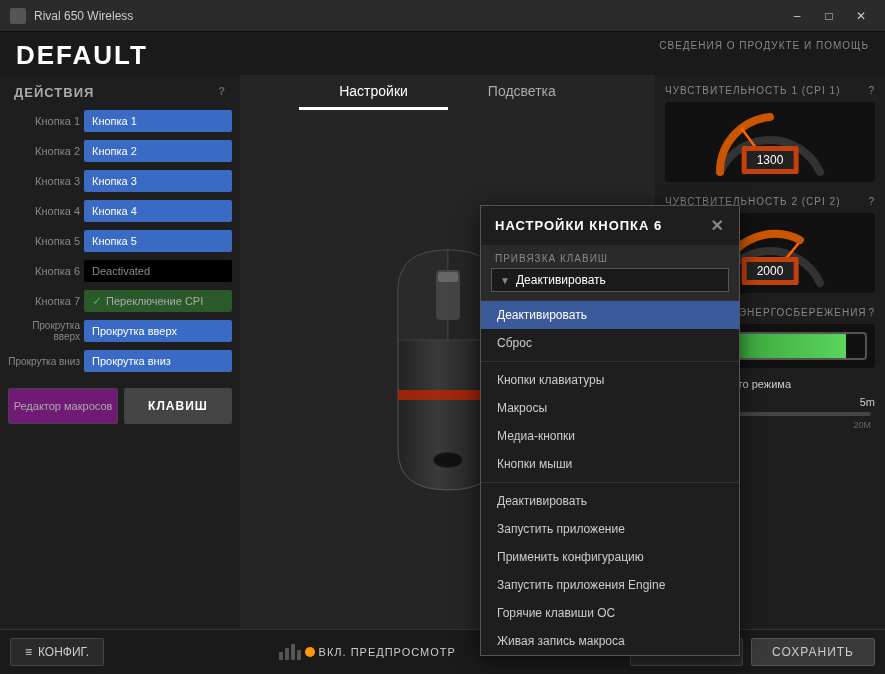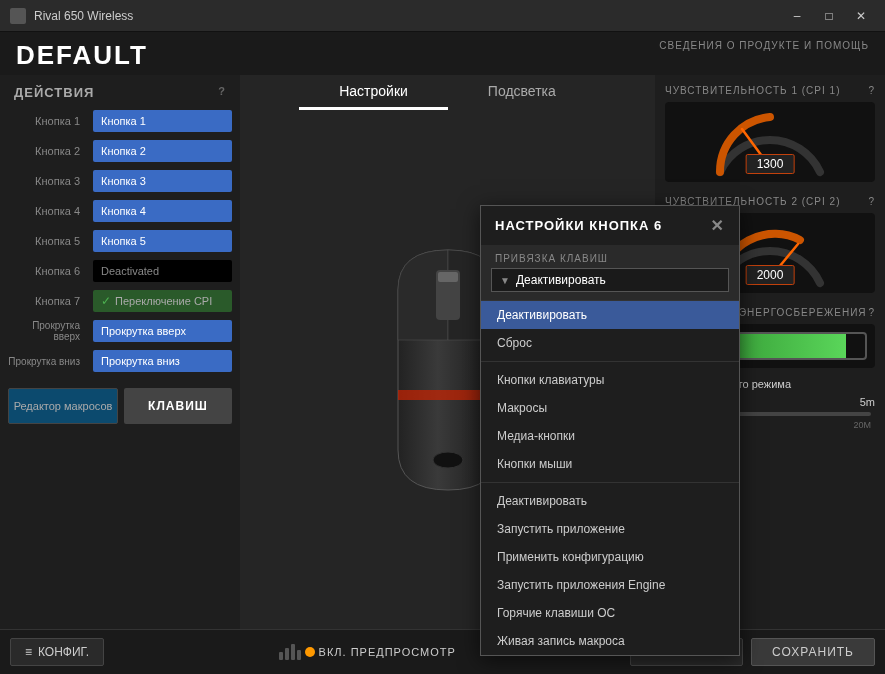--- a/index.html
+++ b/index.html
@@ -73,21 +73,21 @@
       font-size: 13px;
       font-weight: bold;
       color: #aaa;
       letter-spacing: 1px;
     }
     .action-row {
       display: flex;
       align-items: center;
       height: 30px;
       padding: 0 8px;
-      gap: 13px;
+      gap: 4px;
     }
     .action-label {
       font-size: 11px;
       color: #888;
       width: 72px;
       text-align: right;
       flex-shrink: 0;
     }
     .action-btn {
       flex: 1;
@@ -117,21 +117,21 @@
     }
     #sidebar-bottom {
       display: flex;
       gap: 6px;
       padding: 8px;
       margin-top: 4px;
     }
     #macro-editor-btn {
       flex: 1;
       height: 36px;
-      background: #0c4a6e;
+      background: #701a75;
       border: 1px solid #444;
       color: #aaa;
       font-size: 11px;
       cursor: pointer;
       border-radius: 2px;
     }
     #launch-btn {
       flex: 1;
       height: 36px;
       background: #444;
@@ -224,21 +224,21 @@
       width: 120px;
       height: 70px;
     }
 
     .cpi-value-box {
       position: absolute;
       bottom: 8px;
       left: 50%;
       transform: translateX(-50%);
       background: #222;
-      border: 1px solid #c2410c;
+      border: 5px solid #c2410c;
       padding: 2px 10px;
       font-size: 12px;
       color: #fff;
       border-radius: 2px;
     }
 
     .energy-section {
       margin-top: 8px;
     }
     .energy-title {

